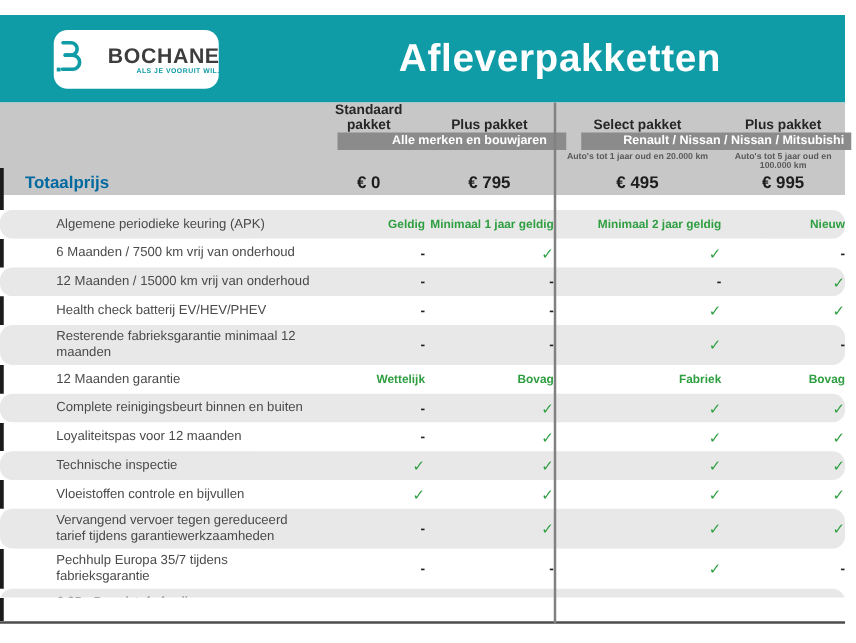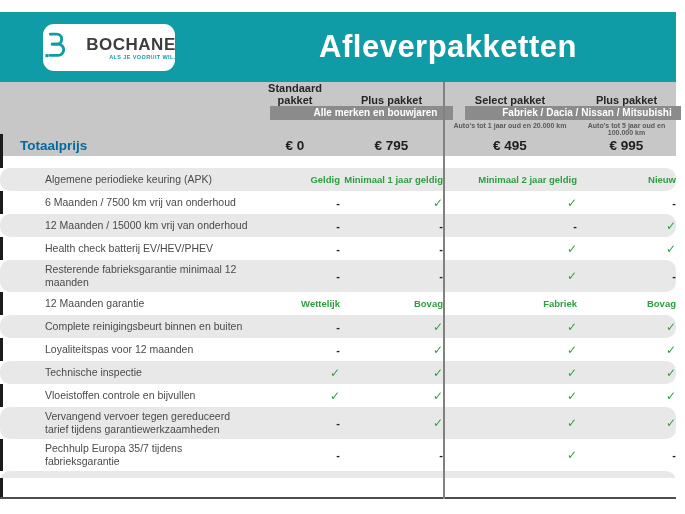--- a/index.html
+++ b/index.html
@@ -76,21 +76,21 @@
   <div class="band">
     <div class="grid heads">
       <div></div>
       <div class="chead">Standaard pakket</div>
       <div class="chead">Plus pakket</div>
       <div class="chead">Select pakket</div>
       <div class="chead">Plus pakket</div>
     </div>
     <div class="badges">
       <div class="badge left">Alle merken en bouwjaren</div>
-      <div class="badge right">Fabriek / Dacia / Nissan / Mitsubishi</div>
+      <div class="badge right">Renault / Nissan / Nissan / Mitsubishi</div>
     </div>
     <div class="grid notes">
       <div></div>
       <div></div>
       <div></div>
       <div class="note">Auto's tot 1 jaar oud en 20.000 km</div>
       <div class="note">Auto's tot 5 jaar oud en 100.000 km</div>
     </div>
     <div class="grid total">
       <div class="tlabel">Totaalprijs</div>

